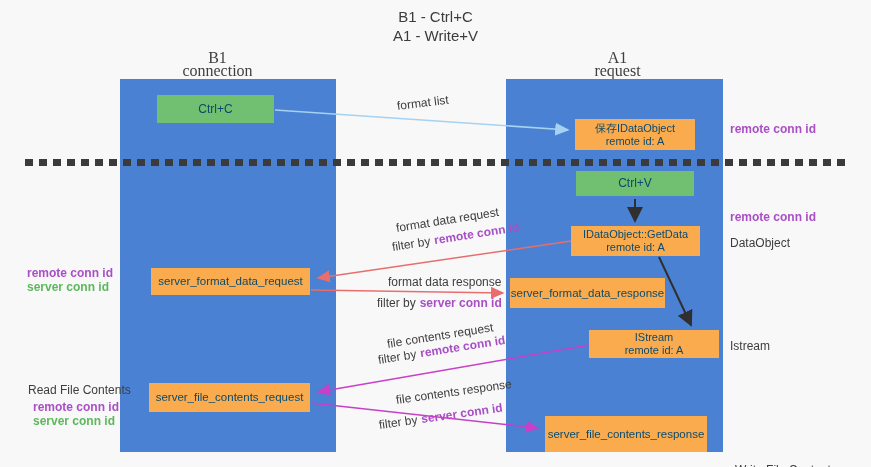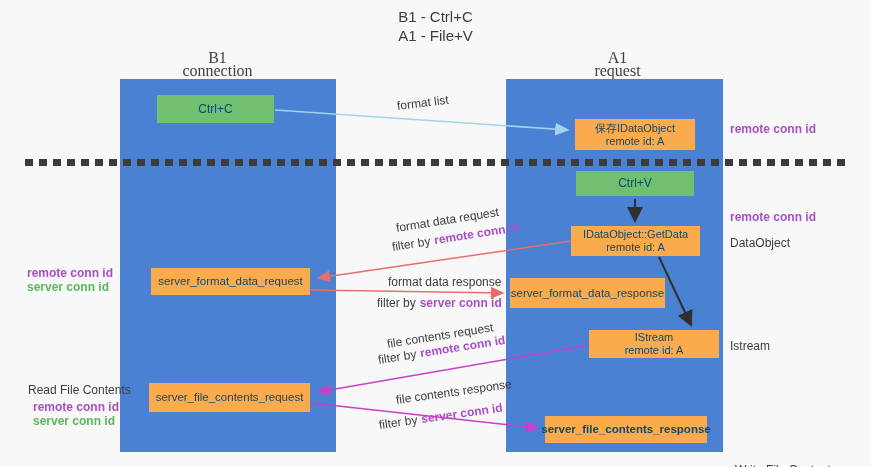--- a/index.html
+++ b/index.html
@@ -26,41 +26,41 @@
   .green{background:#71bf71;}
 
   .n-ctrl-c{left:157px;top:95px;width:117px;height:28px;font-size:12px;}
   .n-save{left:575px;top:119px;width:120px;height:31px;font-size:11px;}
   .n-ctrl-v{left:576px;top:171px;width:118px;height:25px;font-size:12px;}
   .n-getdata{left:571px;top:226px;width:129px;height:30px;font-size:11px;}
   .n-fmt-req{left:151px;top:268px;width:159px;height:27px;}
   .n-fmt-resp{left:510px;top:278px;width:155px;height:30px;}
   .n-istream{left:589px;top:330px;width:130px;height:28px;font-size:11px;}
   .n-file-req{left:149px;top:383px;width:161px;height:29px;}
-  .n-file-resp{left:545px;top:416px;width:162px;height:27px;font-weight:bold;}
+  .n-file-resp{left:545px;top:416px;width:162px;height:36px;}
 
   .lbl{position:absolute;font-size:12px;color:#3d3d3d;white-space:nowrap;}
   .purple{color:#a94fc6;font-weight:bold;}
   .greentxt{color:#5cb85c;font-weight:bold;}
   .gap{margin-left:4px;}
 
   .rot7{transform:rotate(-7deg);transform-origin:left center;}
   .rot9{transform:rotate(-9deg);transform-origin:left center;}
   .rot8{transform:rotate(-8deg);transform-origin:left center;}
 
   .overlay{position:absolute;left:0;top:0;pointer-events:none;}
 </style>
 </head>
 <body>
 
 <div class="page">
 
   <div class="title">
     <div>B1 - Ctrl+C</div>
-    <div>A1 - File+V</div>
+    <div>A1 - Write+V</div>
   </div>
 
   <div class="colhead colhead-left">
     <div>B1</div>
     <div>connection</div>
   </div>
   <div class="colhead colhead-right">
     <div>A1</div>
     <div>request</div>
   </div>

